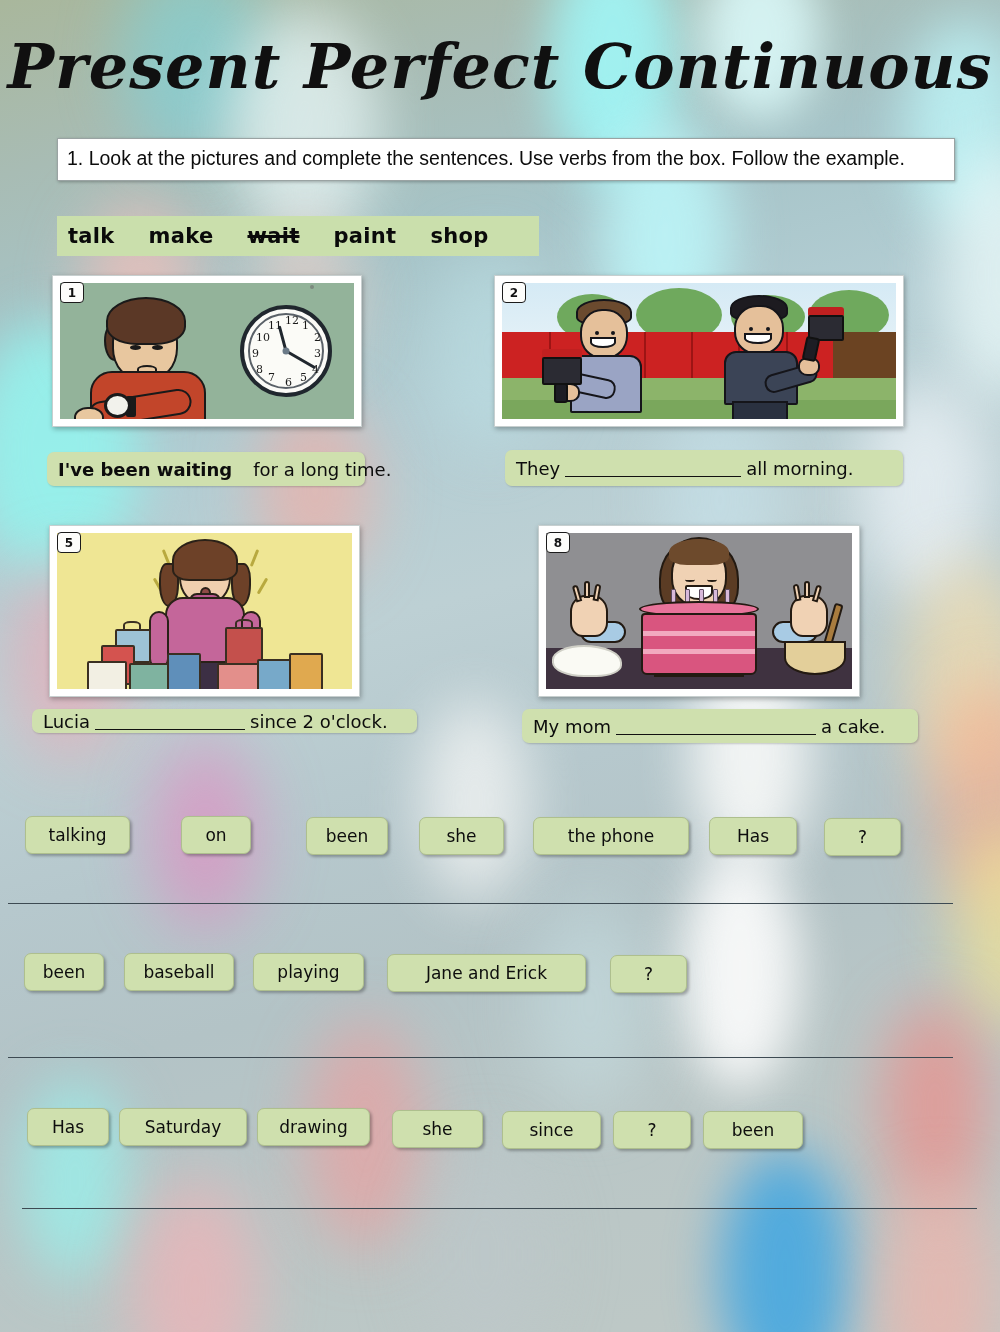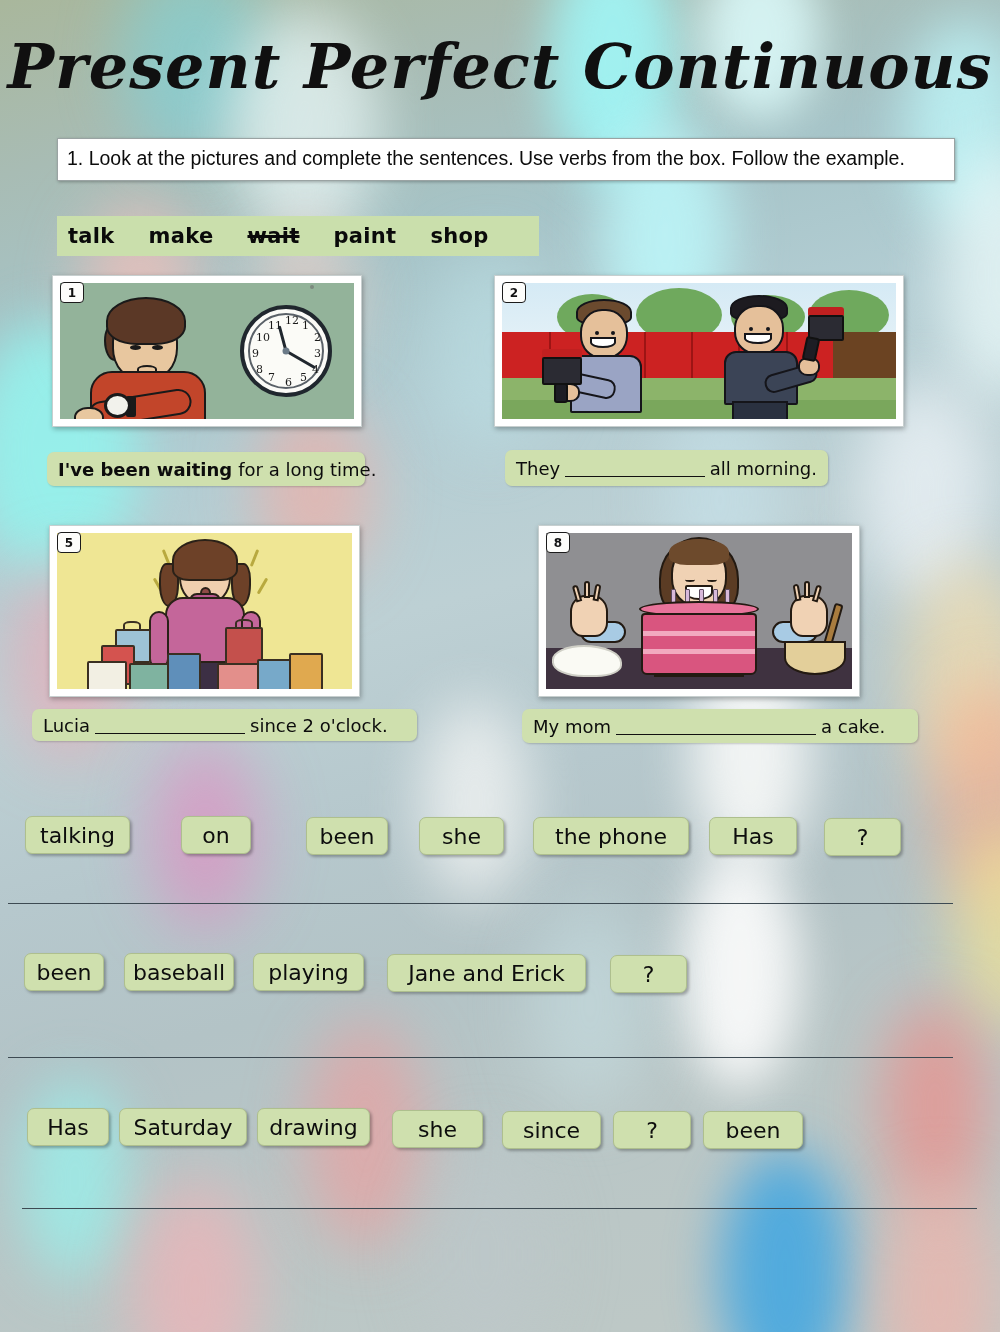--- a/index.html
+++ b/index.html
@@ -240,35 +240,35 @@
   }
   .sentence b { font-weight: 700; }
   .blank {
     display: inline-block;
     border-bottom: 1.8px solid #111;
     margin: 0 5px;
     height: 17px;
   }
 
   #sentence-1 { left: 47px;  top: 452px; width: 318px; height: 34px; }
-  #sentence-2 { left: 505px; top: 450px; width: 323px; height: 36px; }
-  #sentence-5 { left: 32px;  top: 709px; width: 385px; height: 32px; }
+  #sentence-2 { left: 505px; top: 450px; width: 398px; height: 36px; }
+  #sentence-5 { left: 32px;  top: 709px; width: 385px; height: 24px; }
   #sentence-8 { left: 522px; top: 709px; width: 396px; height: 34px; }
 
   
   .tile {
     position: absolute;
     background: #cfe0ae;
     border: 1px solid #aebf8e;
     border-radius: 7px;
     display: flex;
     align-items: center;
     justify-content: center;
     font-family: "DejaVu Sans", sans-serif;
-    font-size: 22px;
+    font-size: 17px;
     color: #0d0d0d;
     white-space: nowrap;
     box-shadow: 2px 2px 3px rgba(0,0,0,.28);
   }
 
   
   .answer-line {
     position: absolute;
     height: 0;
     border-top: 1.6px solid #3d4a52;
@@ -502,21 +502,21 @@
         <div class="s8-cream"></div>
         <div class="s8-spoon"></div>
         <div class="s8-bowl"></div>
       </div>
     </div>
     <div class="panel-num">8</div>
   </div>
 
   <div class="sentence" id="sentence-1">
     <b>I've been waiting</b>
-    <span style="margin-left:6px;">for a long time.</span>
+    <span style="margin-left:21px;">for a long time.</span>
   </div>
 
   <div class="sentence" id="sentence-2">
     <span>They</span>
     <span class="blank" style="width:176px;"></span>
     <span>all morning.</span>
   </div>
 
   <div class="sentence" id="sentence-5">
     <span>Lucia</span>

